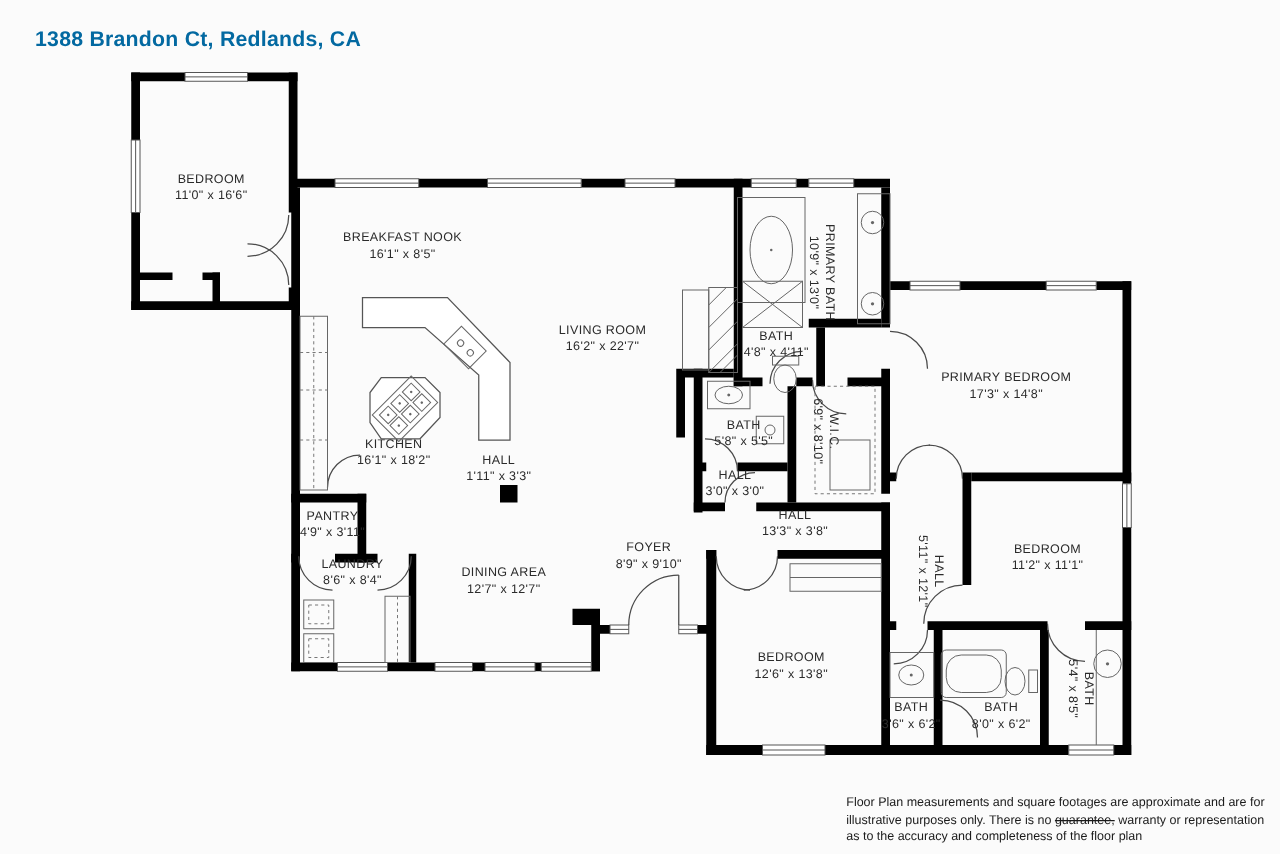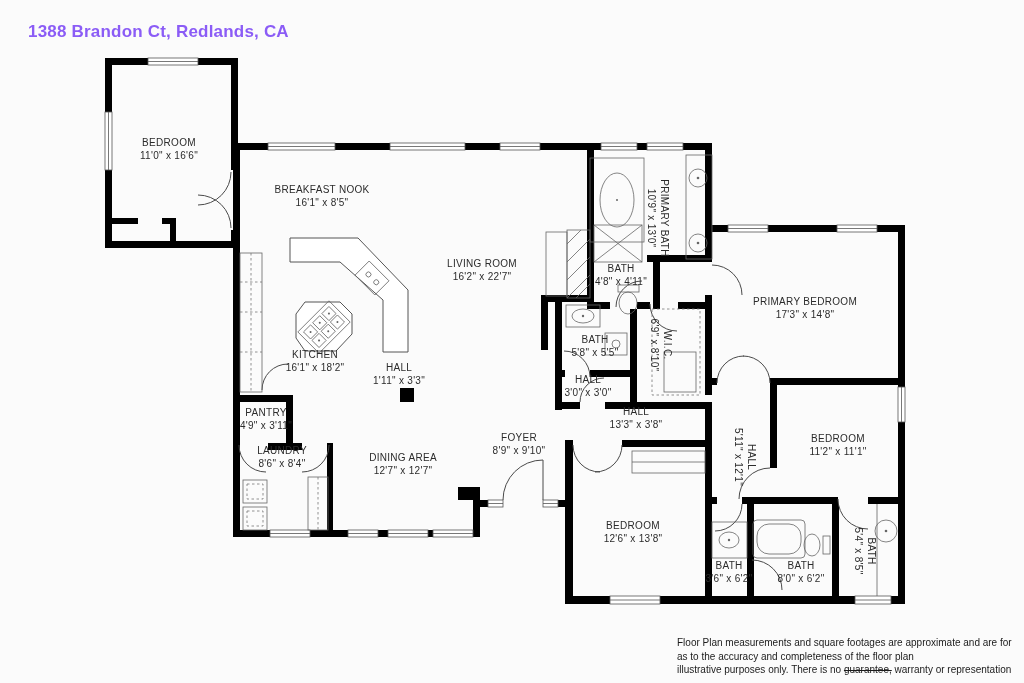--- a/index.html
+++ b/index.html
@@ -2,21 +2,21 @@
 <html><head>
 <meta charset="utf-8">
 <style>
   html,body{margin:0;padding:0;}
   body{
     width:1024px;height:683px;overflow:hidden;position:relative;
     background:#fbfbfb;font-family:"Liberation Sans", sans-serif;
   }
   #page-title{
     position:absolute;left:28px;top:22px;
-    font-size:17px;font-weight:bold;color:#8b5cf6;letter-spacing:.2px;
+    font-size:17px;font-weight:bold;color:#0369a1;letter-spacing:.2px;
   }
   #plan{position:absolute;left:0;top:0;}
   .wall{fill:#000;}
   .win{fill:#fff;stroke:#555;stroke-width:0.8;}
   .winline{stroke:#555;stroke-width:0.8;}
   .arc{fill:none;stroke:#4a4a4a;stroke-width:1;}
   .leaf{stroke:#4a4a4a;stroke-width:1;}
   .fix{fill:#fff;stroke:#555;stroke-width:1;}
   .fixthin{fill:none;stroke:#666;stroke-width:0.8;}
   .dash{fill:none;stroke:#777;stroke-width:0.8;stroke-dasharray:2.5 2.5;}
@@ -396,15 +396,15 @@
       <text class="room-label" transform="translate(838,442)"><tspan x="0" dy="0">BEDROOM</tspan><tspan x="0" dy="13">11'2" x 11'1"</tspan></text>
       <text class="room-label" transform="translate(633,529)"><tspan x="0" dy="0">BEDROOM</tspan><tspan x="0" dy="13">12'6" x 13'8"</tspan></text>
       <text class="room-label" transform="translate(729,569)"><tspan x="0" dy="0">BATH</tspan><tspan x="0" dy="13">3'6" x 6'2"</tspan></text>
       <text class="room-label" transform="translate(801,569)"><tspan x="0" dy="0">BATH</tspan><tspan x="0" dy="13">8'0" x 6'2"</tspan></text>
       <text class="room-label" transform="translate(868,551) rotate(90)"><tspan x="0" dy="0">BATH</tspan><tspan x="0" dy="13">5'4" x 8'5"</tspan></text>
     </g>
 </svg>
 
 <div id="disclaimer">
   <div>Floor Plan measurements and square footages are approximate and are for</div>
+  <div><span>illustrative purposes only. There is no </span><span class="strike">guarantee,</span><span> warranty or representation</span></div>
   <div>as to the accuracy and completeness of the floor plan</div>
-  <div><span>illustrative purposes only. There is no </span><span class="strike">guarantee,</span><span> warranty or representation</span></div>
 </div>
 
 </body></html>

